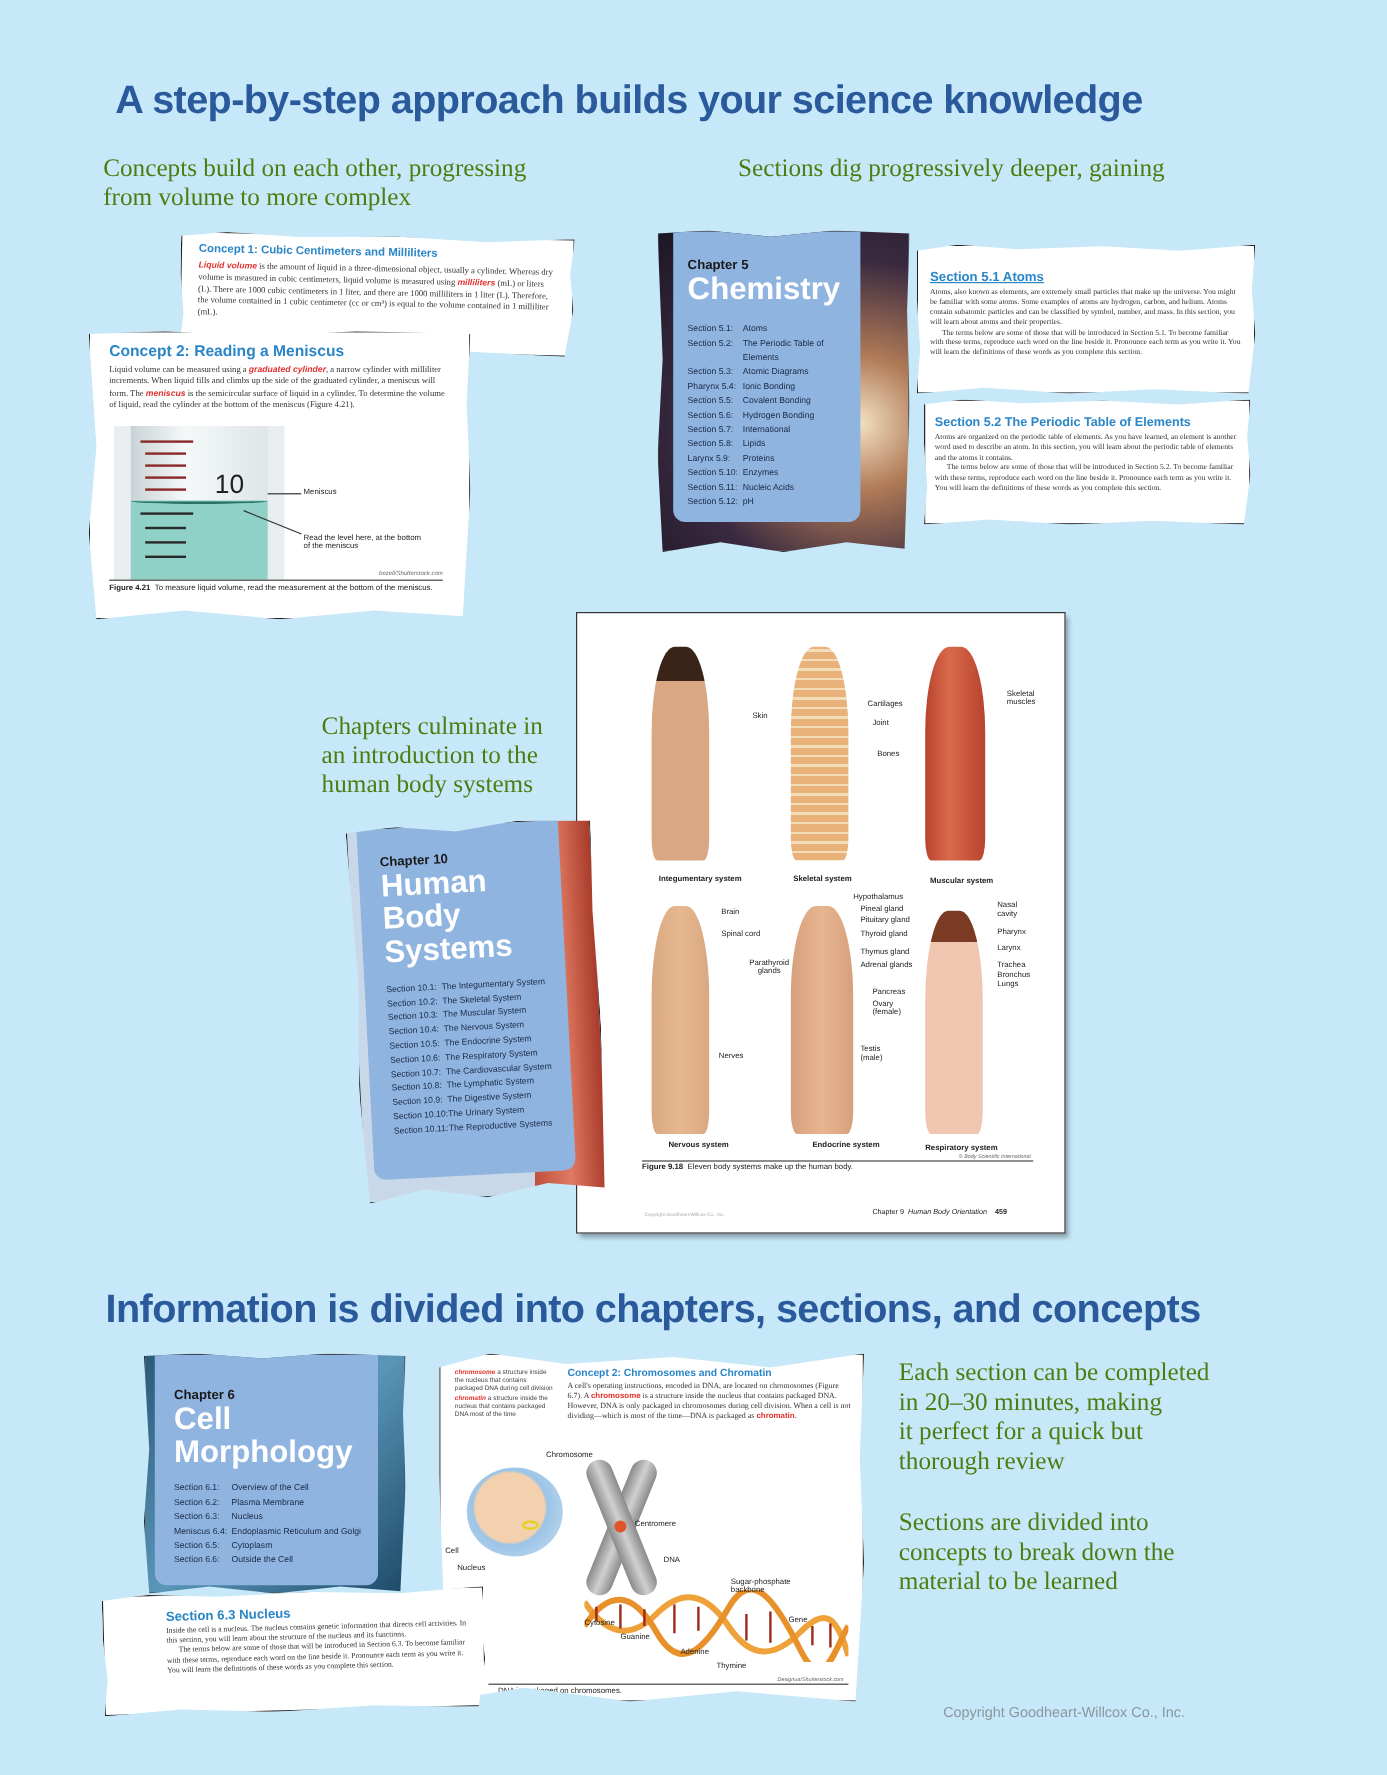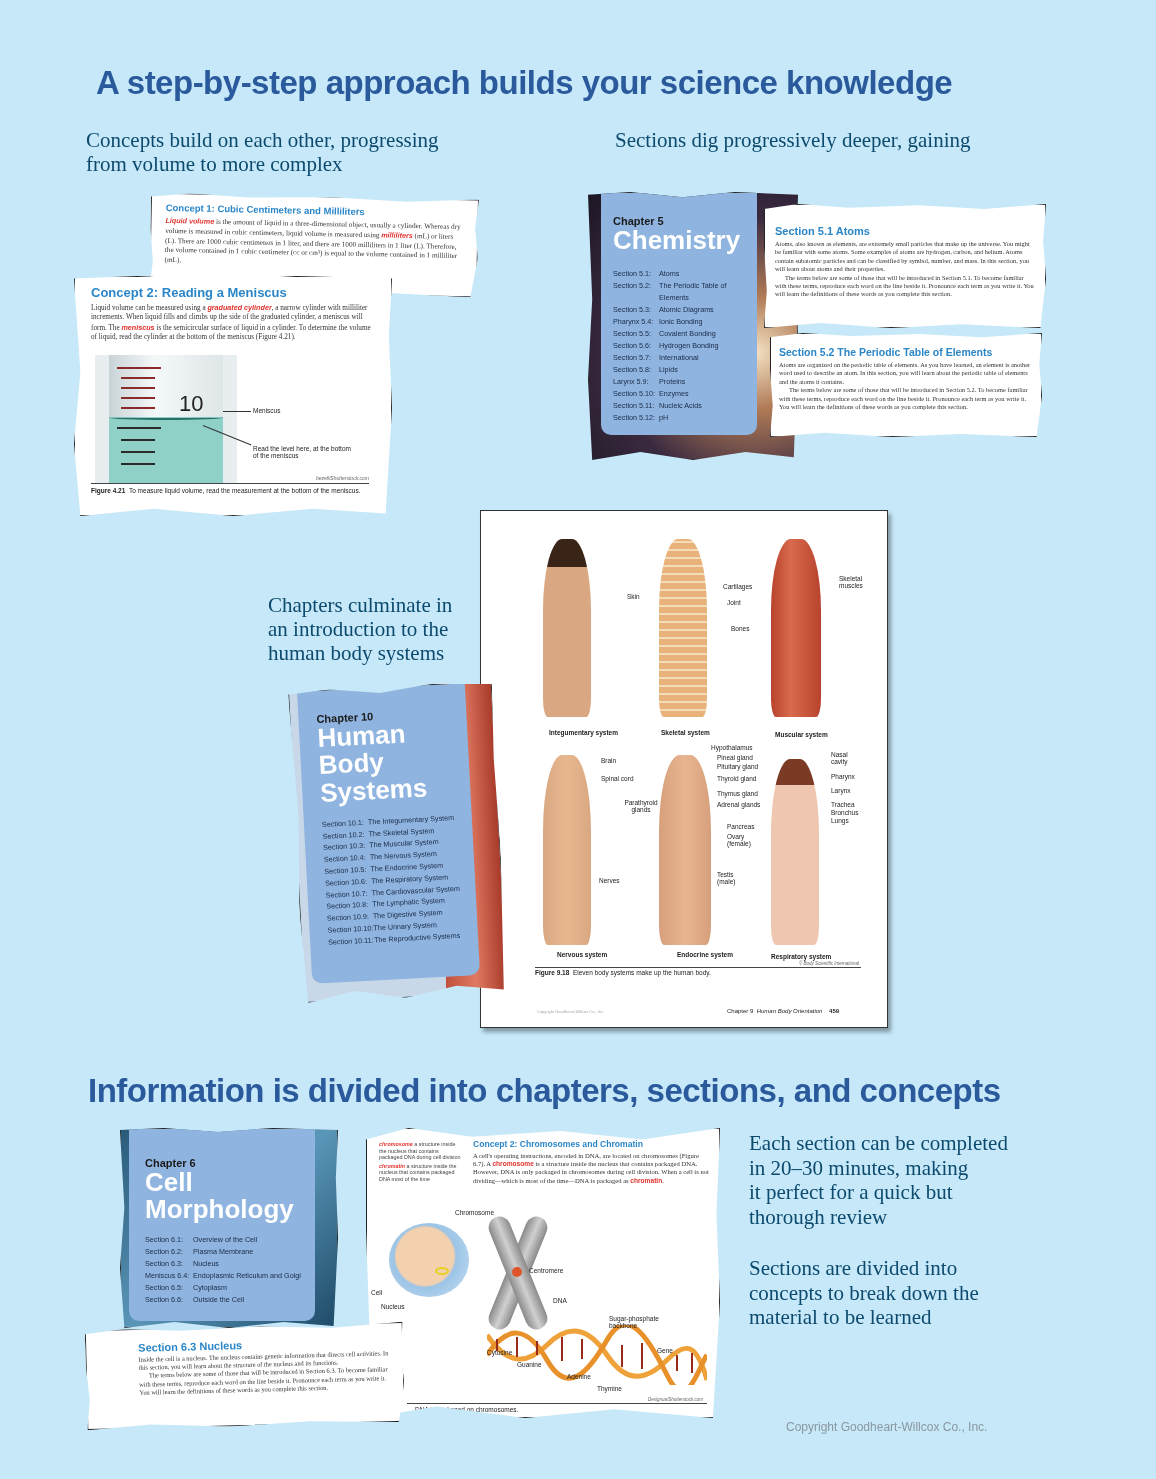--- a/index.html
+++ b/index.html
@@ -17,21 +17,21 @@
     font-weight: bold;
     color: #2a5a9c;
     font-size: 33px;
     letter-spacing: -0.5px;
     white-space: nowrap;
   }
   .caption {
     font-family: "Liberation Serif", serif;
     font-size: 21px;
     line-height: 24px;
-    color: #0c4a6e;
+    color: #4d7c0f;
   }
   .paper {
     position: absolute;
     background: #ffffff;
     box-shadow: 3px 4px 4px rgba(0,0,0,0.35);
     border: 1px solid #222;
     overflow: hidden;
   }
   .torn1 { clip-path: polygon(0% 4%, 12% 0%, 30% 3%, 55% 1%, 78% 4%, 100% 0%, 99% 30%, 100% 60%, 98% 100%, 70% 97%, 45% 100%, 20% 96%, 0% 100%, 1% 70%, 0% 35%); }
   .torn2 { clip-path: polygon(0% 1%, 20% 0%, 45% 2%, 70% 0%, 100% 1%, 99% 25%, 100% 55%, 98% 99%, 75% 97%, 50% 100%, 25% 97%, 2% 100%, 0% 70%, 2% 40%); }
@@ -101,21 +101,21 @@
   </div>
   <div class="fig-label" style="position:absolute; left:178px; top:130px;">Meniscus</div>
   <div class="fig-label" style="position:absolute; left:178px; top:168px; width:100px;">Read the level here, at the bottom of the meniscus</div>
   <div style="position:absolute; left:148px; top:134px; width:28px; height:1px; background:#333;"></div>
   <div style="position:absolute; left:128px; top:148px; width:52px; height:1px; background:#333; transform:rotate(22deg); transform-origin:left;"></div>
   <div class="fig-label" style="position:absolute; right:22px; top:198px; font-size:5px; font-style:italic; color:#666;">bezell/Shutterstock.com</div>
   <div style="position:absolute; left:16px; right:22px; top:206px; height:1px; background:#444;"></div>
   <div class="fig-caption" style="position:absolute; left:16px; top:210px; width:270px;"><b>Figure 4.21</b>&nbsp;&nbsp;<span>To measure liquid volume, read the measurement at the bottom of the meniscus.</span></div>
 </div>
 
-<div class="paper torn2" style="left:588px; top:192px; width:210px; height:268px; background:radial-gradient(ellipse at 80% 60%, #f3e2c4 0%, #b07a56 25%, #3a2a40 60%, #1c1624 100%); border:1px solid #222;">
+<div class="paper torn2" style="left:548px; top:192px; width:210px; height:268px; background:radial-gradient(ellipse at 80% 60%, #f3e2c4 0%, #b07a56 25%, #3a2a40 60%, #1c1624 100%); border:1px solid #222;">
   <div class="chapter-card" style="left:12px; top:0; width:156px; height:242px; padding:22px 10px 0 12px;">
     <div class="chapter-label">Chapter 5</div>
     <div class="chapter-title" style="font-size:26px; margin-bottom:14px;">Chemistry</div>
     <div class="toc">
       <div class="toc-row">
           <span class="toc-num">Section 5.1:</span>
           <span>Atoms</span>
         </div>
       <div class="toc-row">
           <span class="toc-num">Section 5.2:</span>
@@ -159,21 +159,21 @@
         </div>
       <div class="toc-row">
           <span class="toc-num">Section 5.12:</span>
           <span>pH</span>
         </div>
     </div>
   </div>
 </div>
 
 <div class="paper torn1" style="left:764px; top:204px; width:282px; height:124px; padding:20px 10px 0 10px;">
-  <div class="doc-h" style="font-size:11px; margin-bottom:3px;">Section 5.1  Atoms</div>
+  <div class="doc-h" style="font-size:11px; margin-bottom:3px;text-decoration:underline;">Section 5.1  Atoms</div>
   <div class="doc-text" style="font-size:6.4px; line-height:8.4px;">Atoms, also known as elements, are extremely small particles that make up the universe. You might be familiar with some atoms. Some examples of atoms are hydrogen, carbon, and helium. Atoms contain subatomic particles and can be classified by symbol, number, and mass. In this section, you will learn about atoms and their properties.</div>
   <div class="doc-text" style="font-size:6.4px; line-height:8.4px; text-indent:10px;">The terms below are some of those that will be introduced in Section 5.1. To become familiar with these terms, reproduce each word on the line beside it. Pronounce each term as you write it. You will learn the definitions of these words as you complete this section.</div>
 </div>
 
 <div class="paper torn1" style="left:770px; top:333px; width:272px; height:104px; padding:12px 8px 0 8px;">
   <div class="doc-h" style="font-size:10.5px; margin-bottom:3px; white-space:nowrap;">Section 5.2  The Periodic Table of Elements</div>
   <div class="doc-text" style="font-size:6.4px; line-height:8.4px;">Atoms are organized on the periodic table of elements. As you have learned, an element is another word used to describe an atom. In this section, you will learn about the periodic table of elements and the atoms it contains.</div>
   <div class="doc-text" style="font-size:6.4px; line-height:8.4px; text-indent:10px;">The terms below are some of those that will be introduced in Section 5.2. To become familiar with these terms, reproduce each word on the line beside it. Pronounce each term as you write it. You will learn the definitions of these words as you complete this section.</div>
 </div>
 

